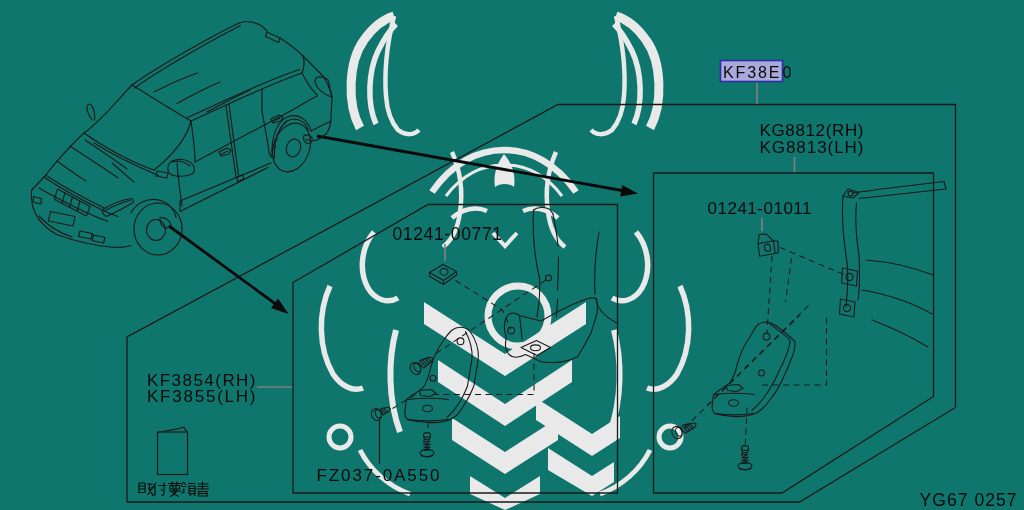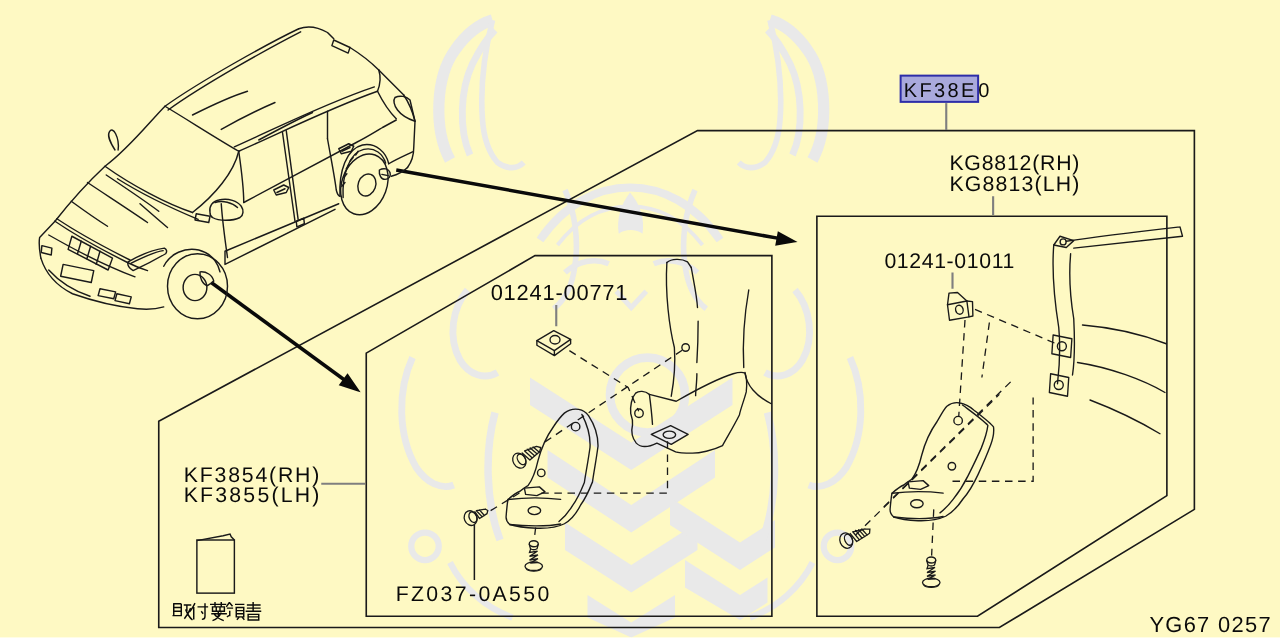--- a/index.html
+++ b/index.html
@@ -1,16 +1,16 @@
 <!DOCTYPE html>
 <html><head>
 <meta charset="utf-8">
 <style>
   html,body{margin:0;padding:0;background:#fff;}
-  .wrap{position:relative;width:1024px;height:510px;overflow:hidden;background:#fef9c3;}
+  .wrap{position:relative;width:1024px;height:510px;overflow:hidden;background:#0f766e;}
   svg{position:absolute;left:0;top:0;}
   text{font-family:"Liberation Sans", sans-serif;fill:#0a0a0a;}
 </style>
 </head>
 <body>
 <div class="wrap">
 <svg width="1024" height="510" viewBox="0 0 1024 510">
 
   <g id="wm" stroke="#e9e9e9" fill="none">
 

